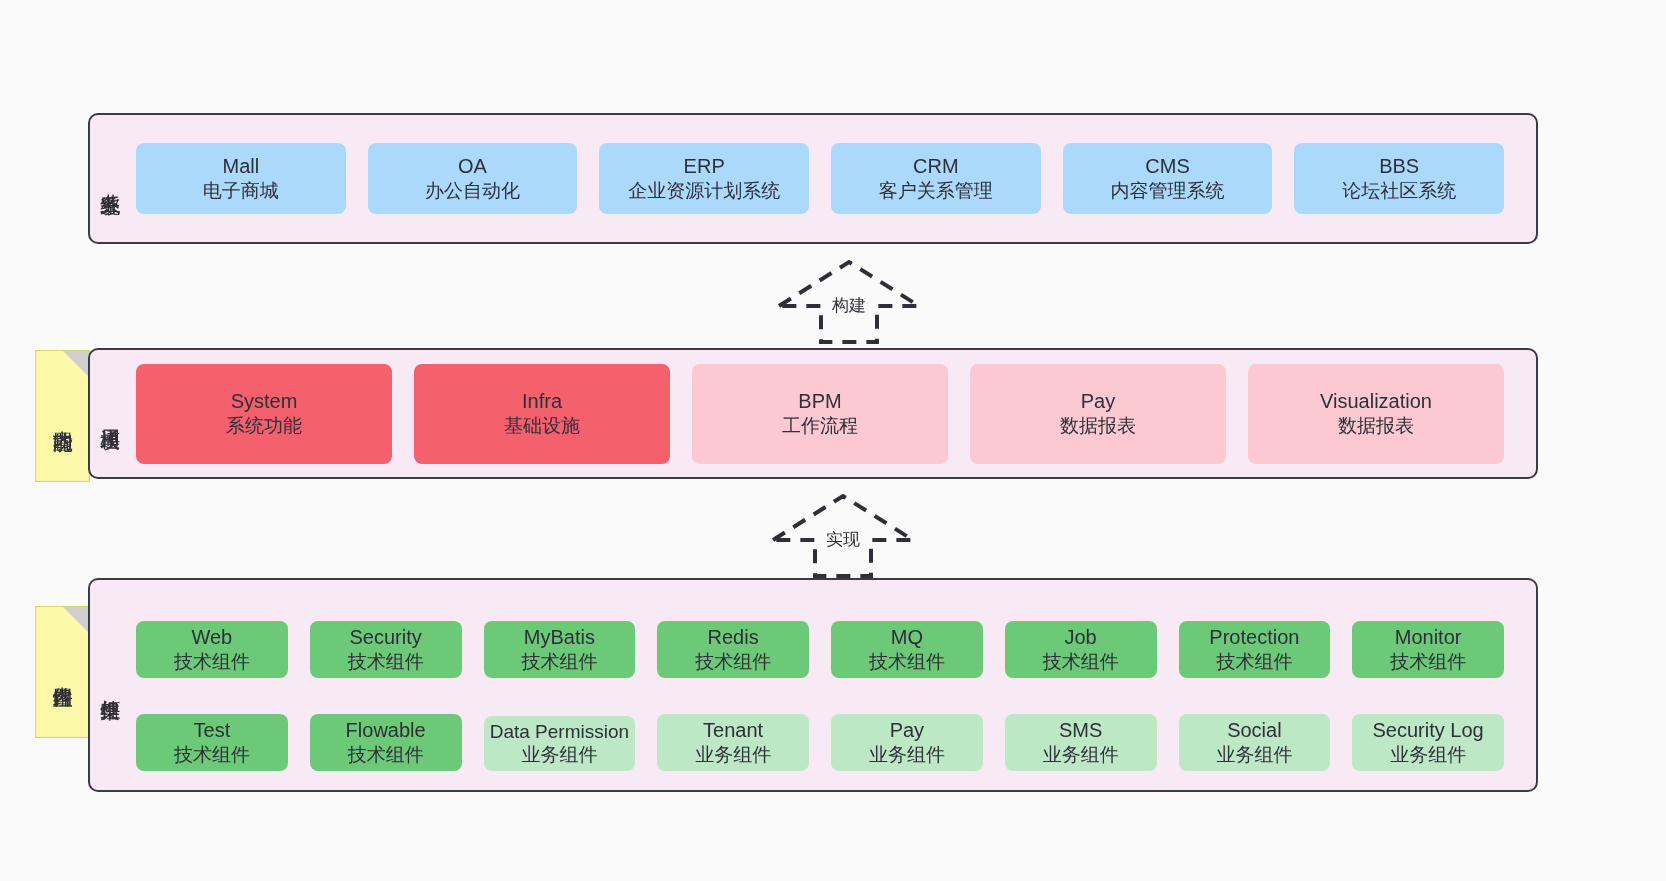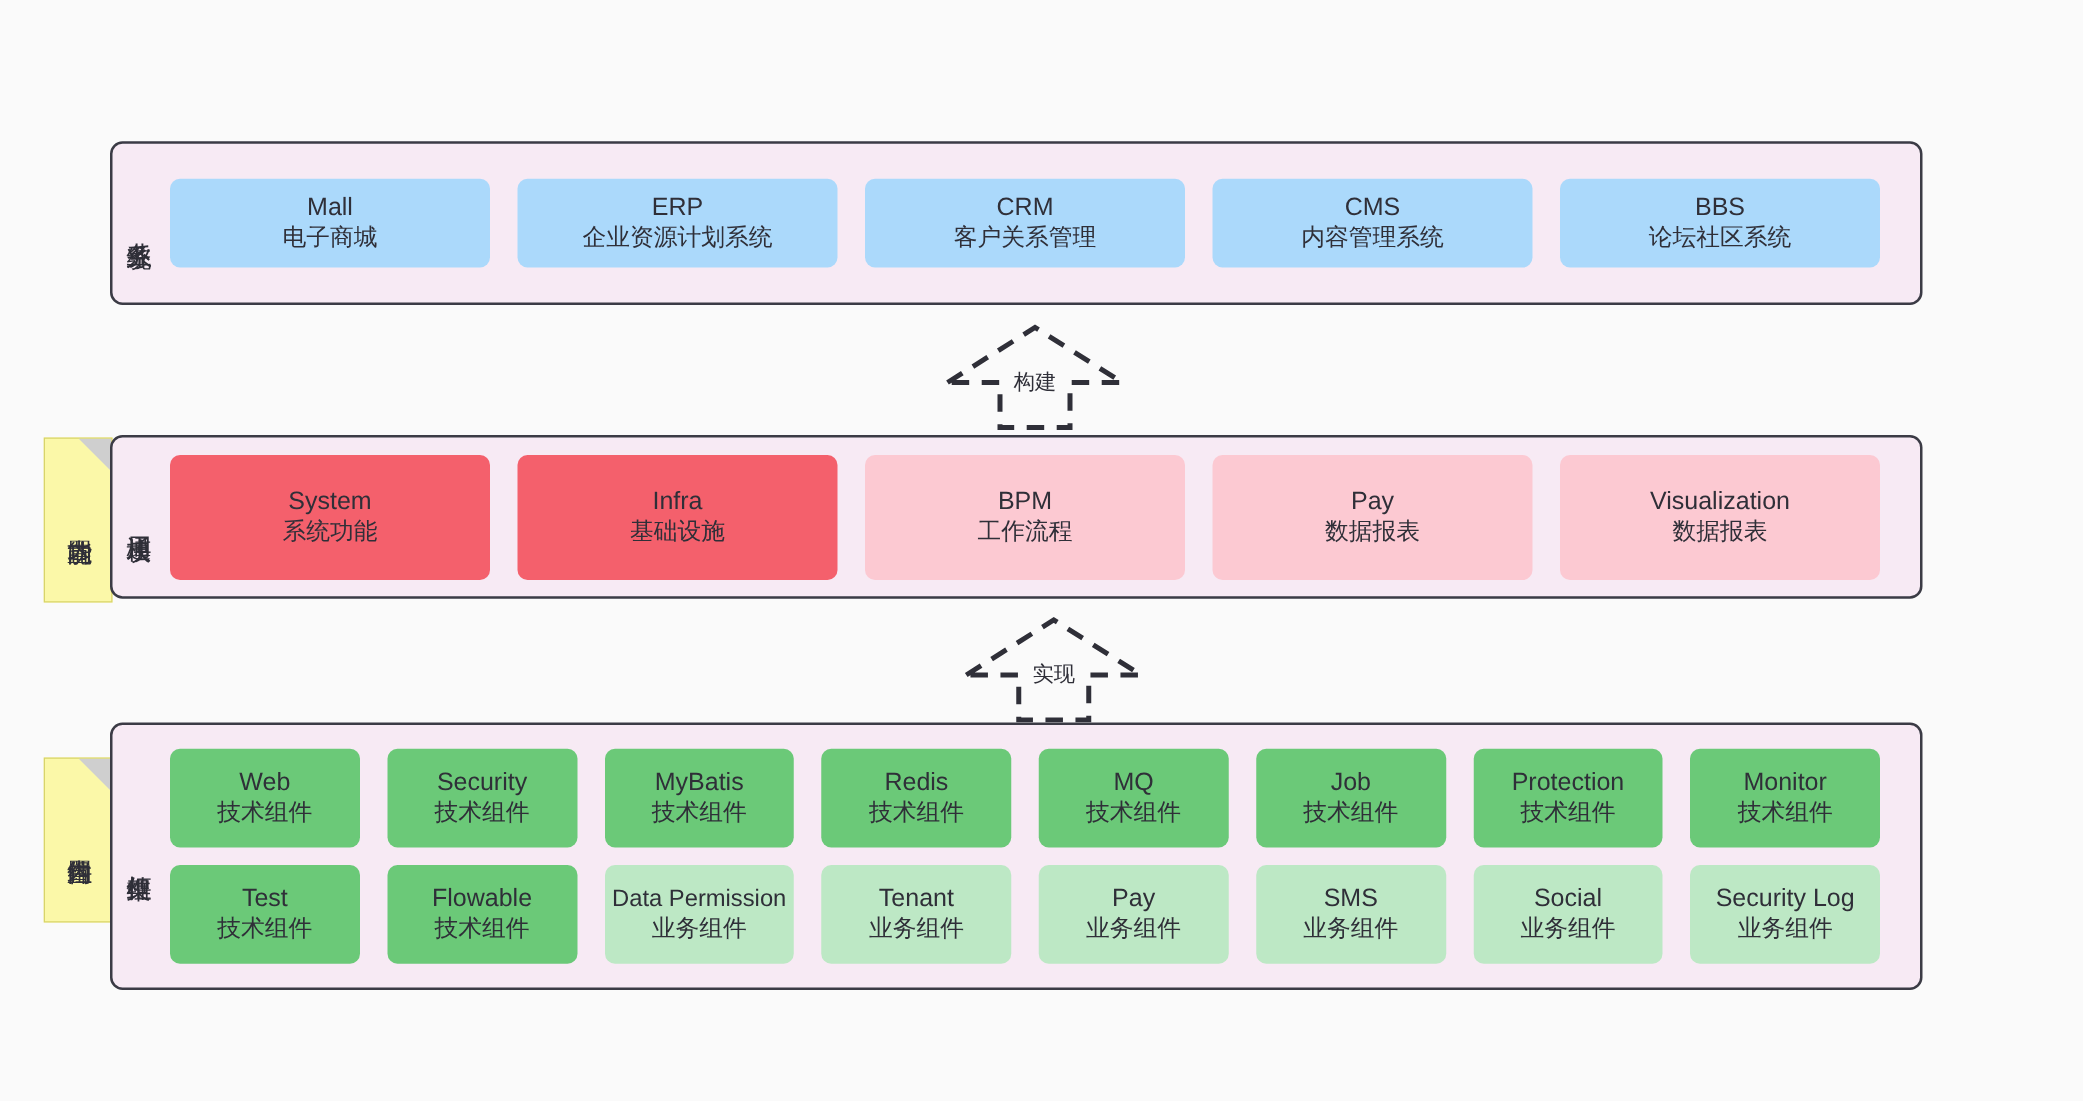--- a/index.html
+++ b/index.html
@@ -80,21 +80,21 @@
   #layer-business .cell { background: #ABD9FB; }
 
   
   #layer-modules  { left: 88px;  top: 348px; width: 1450px; height: 131px; }
   #layer-modules .row { height: 100px; }
   #layer-modules .cell { background: #FCC9D2; }
   #layer-modules .cell.strong { background: #F4606C; }
 
   
   #layer-framework { left: 88px; top: 578px; width: 1450px; height: 214px; }
-  #layer-framework .row { height: 79px; }
+  #layer-framework .row { height: 79px; align-items: flex-end; }
   #layer-framework .cell.tech { background: #6BC978; }
   #layer-framework .cell.biz  { background: #BDE8C5; }
   #layer-framework .cell .en.small { font-size: 19px; }
 
   
   .note {
     position: absolute;
     box-sizing: border-box;
     background: #FBF8A8;
     border: 1px solid #D8D46A;
@@ -126,40 +126,44 @@
     overflow: visible;
   }
   .arrow .label {
     position: absolute;
     font-size: 17px;
     color: #2F2F38;
     white-space: nowrap;
     left: 50%;
     transform: translateX(-50%);
   }
-  #arrow-build   { left: 755px; top: 258px; width: 146px; height: 86px; }
+  #arrow-build   { left: 776px; top: 258px; width: 146px; height: 86px; }
   #arrow-build   .label { top: 36px; }
   #arrow-implement { left: 770px; top: 492px; width: 146px; height: 86px; }
   #arrow-implement .label { top: 36px; }
 </style>
 </head>
 <body>
 
 <div class="canvas">
 
   <div class="layer" id="layer-business">
     <div class="layer-title">业务系统</div>
     <div class="layer-body">
       <div class="row">
 
         <div class="cell">
           <span class="en">Mall</span>
           <span class="zh">电子商城</span>
         </div>
 
+        <div class="cell">
+          <span class="en">OA</span>
+          <span class="zh">办公自动化</span>
+        </div>
 
         <div class="cell">
           <span class="en">ERP</span>
           <span class="zh">企业资源计划系统</span>
         </div>
 
         <div class="cell">
           <span class="en">CRM</span>
           <span class="zh">客户关系管理</span>
         </div>

